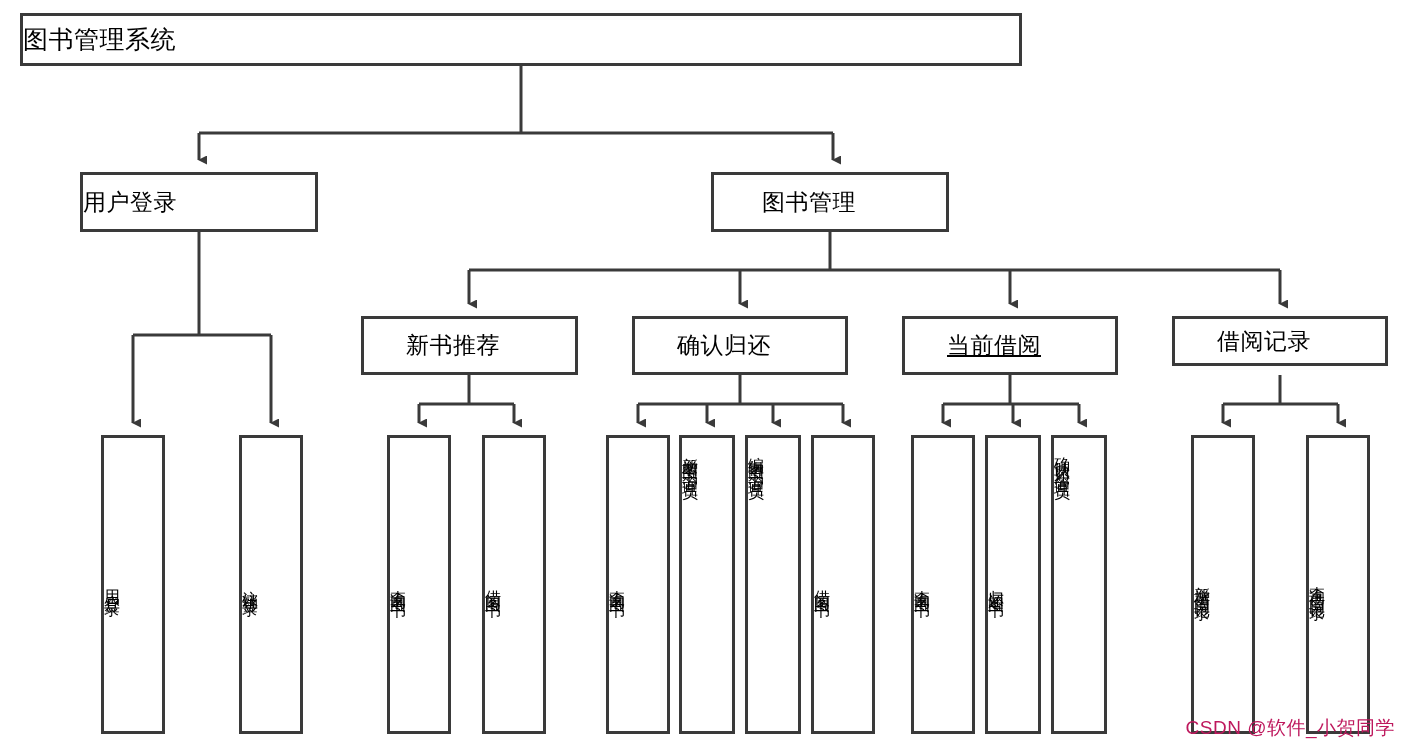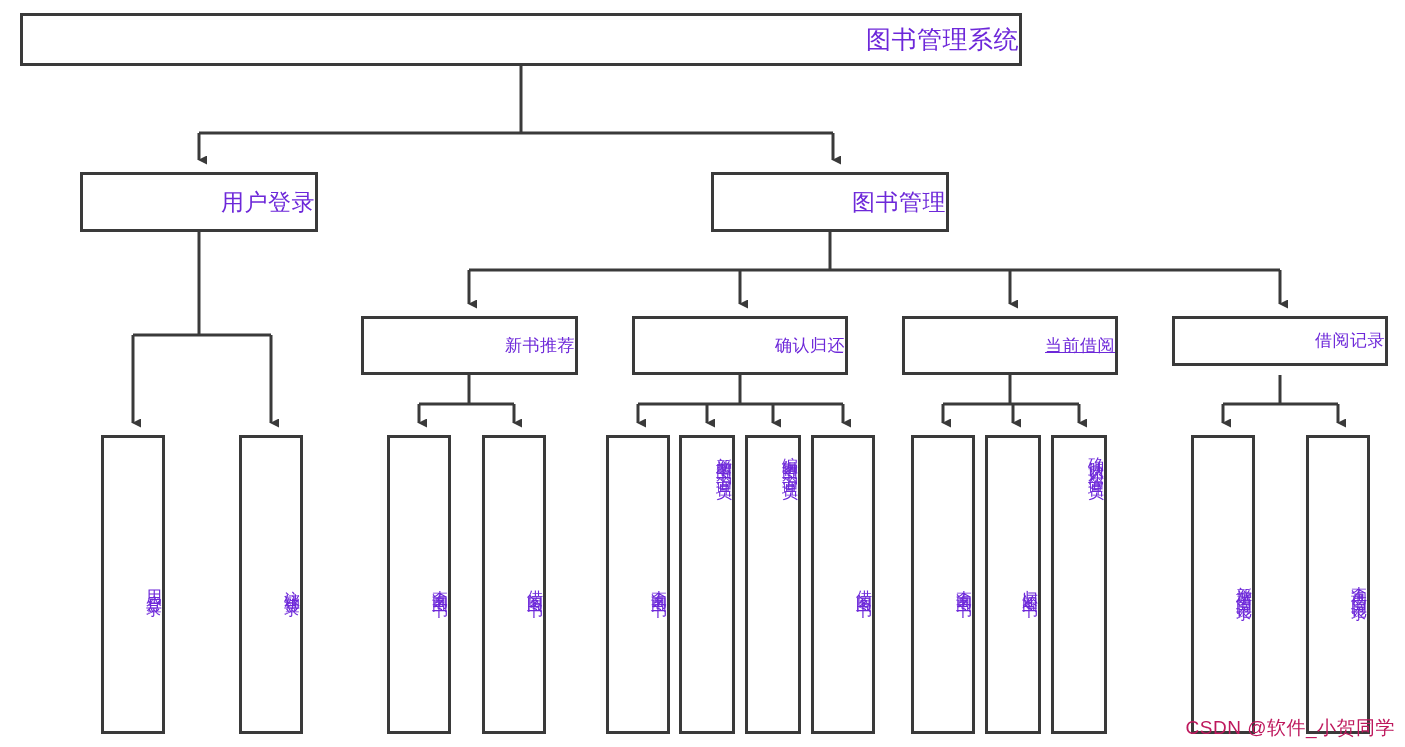--- a/index.html
+++ b/index.html
@@ -26,31 +26,32 @@
     height: 747px;
     pointer-events: none;
   }
   .node {
     position: absolute;
     box-sizing: border-box;
     background: #ffffff;
     border: 3px solid #3a3a3a;
     display: flex;
     align-items: center;
-    justify-content: flex-end;
-    color: #6d28d9;
+    justify-content: flex-start;
+    color: #000000;
   }
   .node.level-0 {
     font-size: 25px;
   }
   .node.level-1 {
     font-size: 23px;
   }
   .node.level-2 {
-    font-size: 17px;
+    font-size: 23px;
+    padding-left: 42px;
   }
   .node-label {
     display: block;
     line-height: 1.05;
     letter-spacing: 0.5px;
     white-space: nowrap;
   }
   .node.vertical .node-label {
     writing-mode: vertical-rl;
     text-orientation: upright;
@@ -131,21 +132,21 @@
     </g>
   </svg>
 
   <div class="node level-0" id="node-root" style="left: 20px; top: 13px; width: 1002px; height: 53px;">
     <span class="node-label">图书管理系统</span>
   </div>
 
   <div class="node level-1" id="node-l1-0" style="left: 80px; top: 172px; width: 238px; height: 60px;">
     <span class="node-label">用户登录</span>
   </div>
-  <div class="node level-1" id="node-l1-1" style="left: 711px; top: 172px; width: 238px; height: 60px;">
+  <div class="node level-1" id="node-l1-1" style="left: 711px; top: 172px; width: 238px; height: 60px; padding-left: 48px;">
     <span class="node-label">图书管理</span>
   </div>
 
   <div class="node level-2" id="node-l2-0" style="left: 361px; top: 316px; width: 217px; height: 59px;">
     <span class="node-label">新书推荐</span>
   </div>
   <div class="node level-2" id="node-l2-1" style="left: 632px; top: 316px; width: 216px; height: 59px;">
     <span class="node-label">确认归还</span>
   </div>
   <div class="node level-2" id="node-l2-2" style="left: 902px; top: 316px; width: 216px; height: 59px; text-decoration: underline;">

